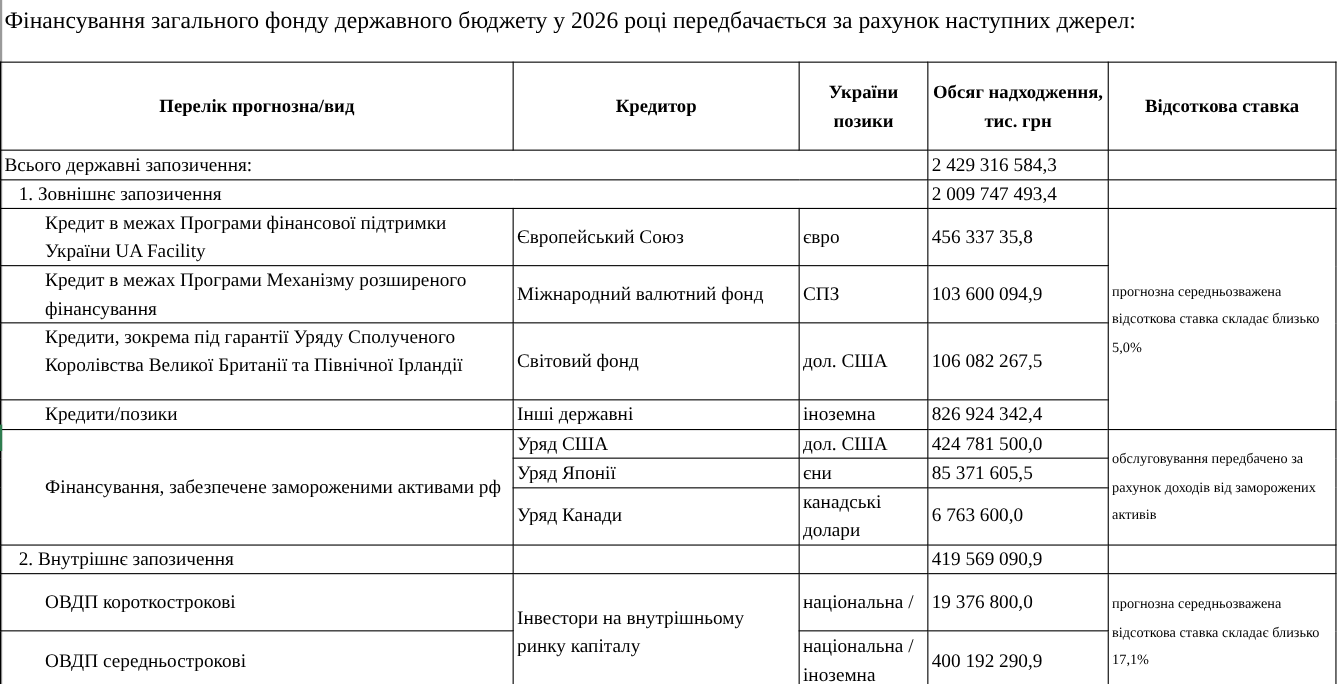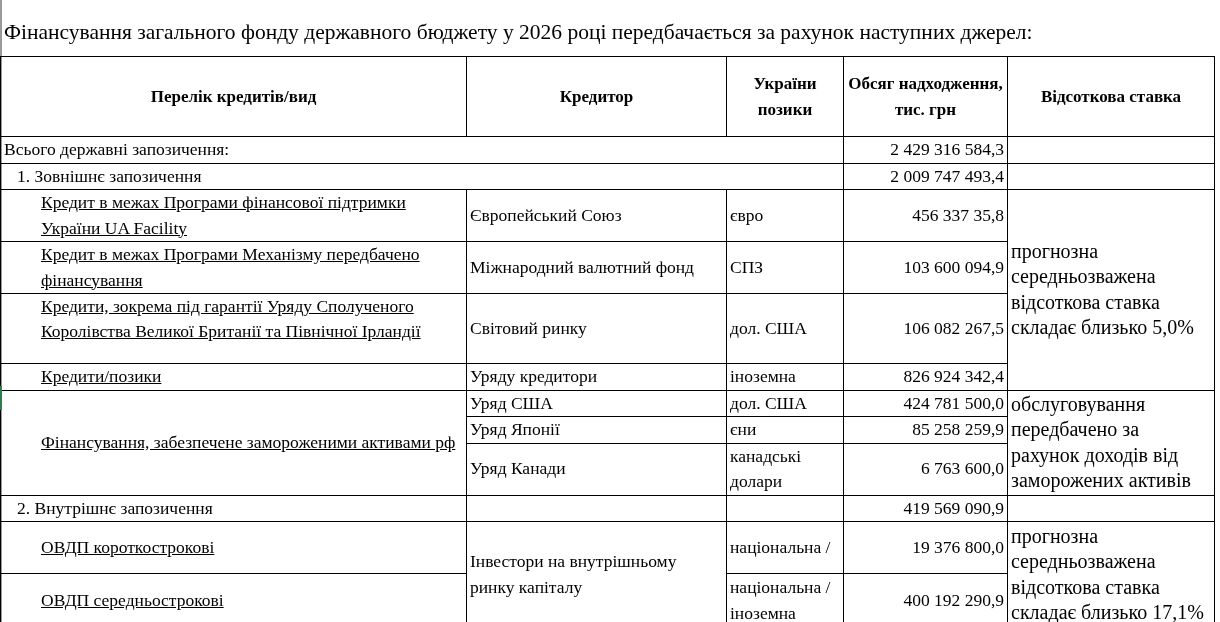--- a/index.html
+++ b/index.html
@@ -27,21 +27,21 @@
       position: absolute;
       left: 0;
       top: 386px;
       width: 2px;
       height: 24px;
       background: #2e7d4f;
     }
     .intro {
       position: absolute;
       left: 4px;
-      top: 18px;
+      top: 4px;
       font-size: 21.5px;
       line-height: 28px;
       white-space: nowrap;
     }
     table.fin {
       position: absolute;
       left: 0;
       top: 56px;
       border-collapse: collapse;
       table-layout: fixed;
@@ -54,43 +54,43 @@
       vertical-align: middle;
       line-height: 25.5px;
       overflow: hidden;
     }
     table.fin th {
       font-weight: bold;
       text-align: center;
       font-size: 17px;
     }
     .b { font-weight: normal; }
-    .r { text-align: right; }
+    .r { text-align: left; }
     .ind1 { padding-left: 16px !important; }
-    .ind2 { padding-left: 40px !important; text-decoration: underline; }
-    .rate { font-size: 20px; line-height: 26px; }
+    .ind2 { padding-left: 40px !important; }
+    .rate { font-size: 13px; line-height: 26px; }
   </style>
 </head>
 <body>
 
 <div class="left-rule"></div>
 
 <div class="intro">Фінансування загального фонду державного бюджету у 2026 році передбачається за рахунок наступних джерел:</div>
 
 <table class="fin">
   <colgroup>
     <col style="width:466px">
     <col style="width:260px">
     <col style="width:117px">
     <col style="width:164px">
     <col style="width:207px">
   </colgroup>
   <tbody>
       <tr style="height:80px">
-    <th>Перелік кредитів/вид</th>
+    <th>Перелік прогнозна/вид</th>
     <th>Кредитор</th>
     <th>України позики</th>
     <th>Обсяг надходження, тис. грн</th>
     <th>Відсоткова ставка</th>
   </tr>
 
   <tr style="height:25px">
     <td colspan="3" class="b">Всього державні запозичення:</td>
     <td class="b r">2 429 316 584,3</td>
     <td></td>
@@ -103,49 +103,49 @@
   </tr>
 
   <tr style="height:51px">
     <td class="ind2">Кредит в межах Програми фінансової підтримки України UA Facility</td>
     <td>Європейський Союз</td>
     <td>євро</td>
     <td class="r">456 337 35,8</td>
     <td rowspan="4" class="rate">прогнозна середньозважена відсоткова ставка складає близько 5,0%</td>
   </tr>
   <tr style="height:52px">
-    <td class="ind2">Кредит в межах Програми Механізму передбачено фінансування</td>
+    <td class="ind2">Кредит в межах Програми Механізму розширеного фінансування</td>
     <td>Міжнародний валютний фонд</td>
     <td>СПЗ</td>
     <td class="r">103 600 094,9</td>
   </tr>
   <tr style="height:70px">
     <td class="ind2" style="line-height:25px; vertical-align:top; padding-top:0">Кредити, зокрема під гарантії Уряду Сполученого Королівства Великої Британії та Північної Ірландії</td>
-    <td>Світовий ринку</td>
+    <td>Світовий фонд</td>
     <td>дол. США</td>
     <td class="r">106 082 267,5</td>
   </tr>
   <tr style="height:25px">
     <td class="ind2">Кредити/позики</td>
-    <td>Уряду кредитори</td>
+    <td>Інші державні</td>
     <td>іноземна</td>
     <td class="r">826 924 342,4</td>
   </tr>
 
   <tr style="height:26px">
     <td rowspan="3" class="ind2">Фінансування, забезпечене замороженими активами рф</td>
     <td>Уряд США</td>
     <td>дол. США</td>
     <td class="r">424 781 500,0</td>
     <td rowspan="3" class="rate">обслуговування передбачено за рахунок доходів від заморожених активів</td>
   </tr>
   <tr style="height:26px">
     <td>Уряд Японії</td>
     <td>єни</td>
-    <td class="r">85 258 259,9</td>
+    <td class="r">85 371 605,5</td>
   </tr>
   <tr style="height:51px">
     <td>Уряд Канади</td>
     <td>канадські долари</td>
     <td class="r">6 763 600,0</td>
   </tr>
 
   <tr style="height:25px">
     <td class="b ind1">2. Внутрішнє запозичення</td>
     <td></td>

